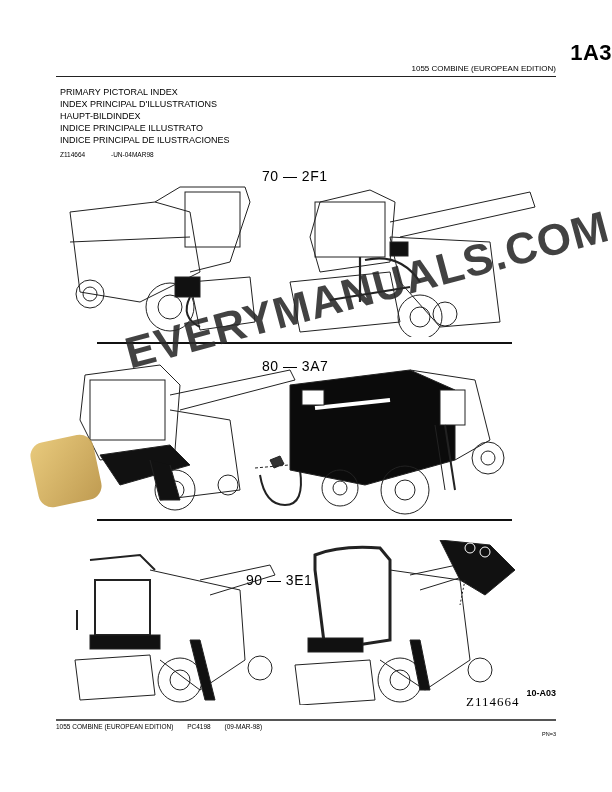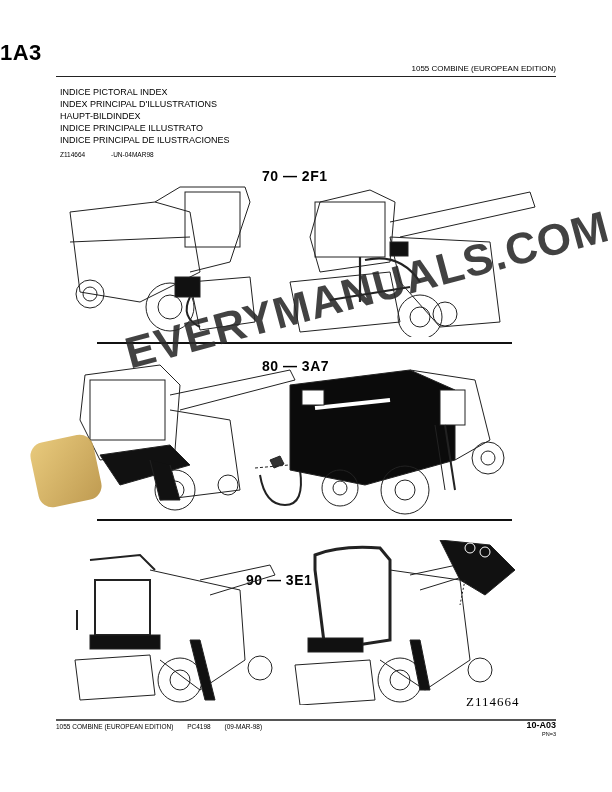--- a/index.html
+++ b/index.html
@@ -1,45 +1,45 @@
 <!DOCTYPE html>
 <html><head>
 <meta charset="utf-8">
 <style>
   html, body { margin:0; padding:0; background:#ffffff; }
   body { width:612px; height:792px; position:relative; overflow:hidden; font-family:"Liberation Sans", sans-serif; color:#000; }
   .abs { position:absolute; }
-  .page-title { left:0; width:612px; top:40px; text-align:left; font-size:22px; font-weight:bold; letter-spacing:0.5px; }
+  .page-title { left:0; width:612px; top:40px; text-align:right; font-size:22px; font-weight:bold; letter-spacing:0.5px; }
   .header-sub { right:56px; top:64px; font-size:8px; }
   .header-rule { left:56px; width:500px; top:76px; height:1px; background:#222; }
   .index-lines { left:60px; top:86px; font-size:9px; line-height:12px; }
   .index-lines div { white-space:nowrap; }
   .ref-line { left:60px; top:151px; font-size:6.5px; }
   .ref-line span { margin-right:24px; }
-  .sec-label { font-weight:bold; font-size:14px; letter-spacing:0.5px; }
+  .sec-label { font-weight:normal; font-size:14px; letter-spacing:0.5px; }
   .sec-rule { height:1.5px; background:#111; }
   .illus { position:absolute; }
   .footer-rule { left:56px; width:500px; top:719px; height:1.5px; background:#555; }
   .footer-left { left:56px; top:723px; font-size:6.5px; white-space:nowrap; }
   .footer-left span { margin-right:12px; }
-  .footer-code { right:56px; top:720px; font-size:9px; font-weight:bold; }
+  .footer-code { right:56px; top:688px; font-size:9px; font-weight:bold; }
   .footer-pn { right:56px; top:731px; font-size:5.5px; }
   .fig-id { left:466px; top:694px; font-family:"Liberation Serif", serif; font-size:13px; letter-spacing:1px; }
   .watermark-text { left:120px; top:330px; font-size:44px; font-weight:bold; color:rgba(40,40,40,0.88); transform:rotate(-15deg); transform-origin:left top; white-space:nowrap; letter-spacing:1px; }
   .watermark-badge { left:34px; top:438px; width:64px; height:66px; border-radius:14px; background:linear-gradient(135deg,#e6c46e,#b8903e); opacity:0.9; transform:rotate(-12deg); }
 </style>
 </head>
 <body>
 
 <div class="abs page-title">1A3</div>
 <div class="abs header-sub">1055 COMBINE (EUROPEAN EDITION)</div>
 <div class="abs header-rule"></div>
 
 <div class="abs index-lines">
-  <div>INDICE PICTORAL INDEX</div>
+  <div>PRIMARY PICTORAL INDEX</div>
   <div>INDEX PRINCIPAL D'ILLUSTRATIONS</div>
   <div>HAUPT-BILDINDEX</div>
   <div>INDICE PRINCIPALE ILLUSTRATO</div>
   <div>INDICE PRINCIPAL DE ILUSTRACIONES</div>
 </div>
 <div class="abs ref-line">
   <span>Z114664</span>
   <span>-UN-04MAR98</span>
 </div>
 

